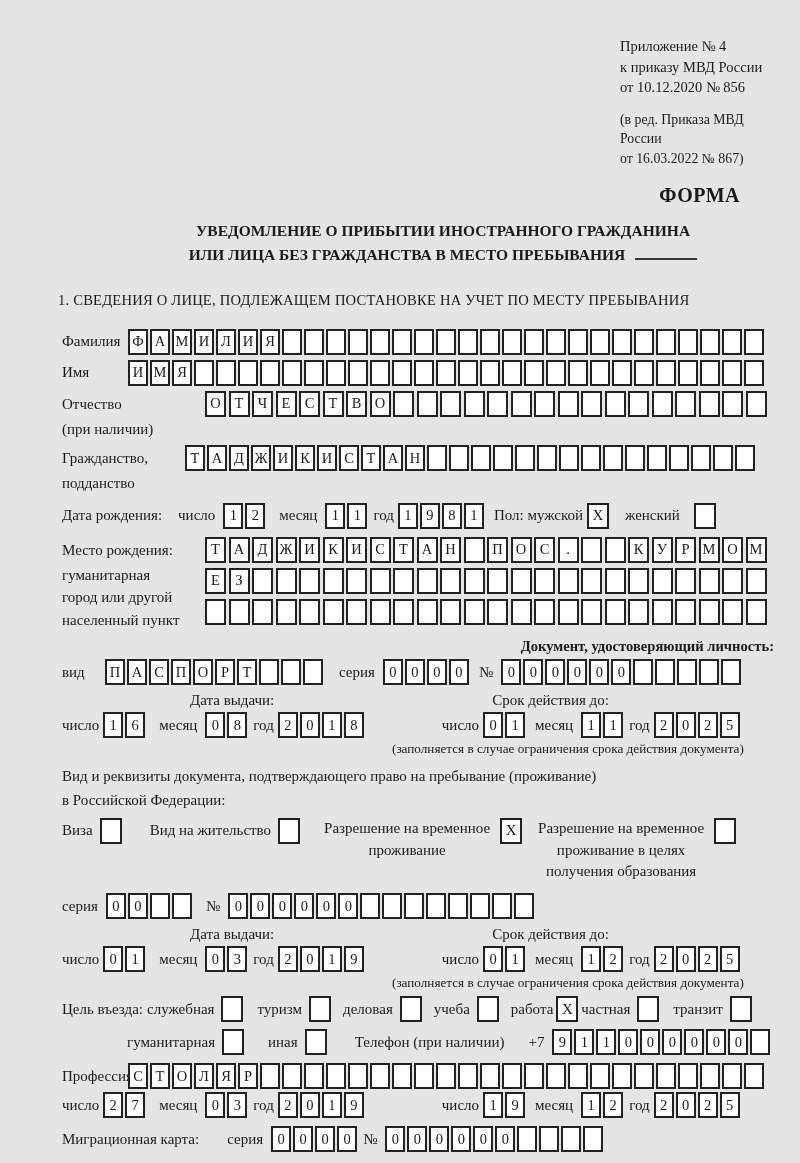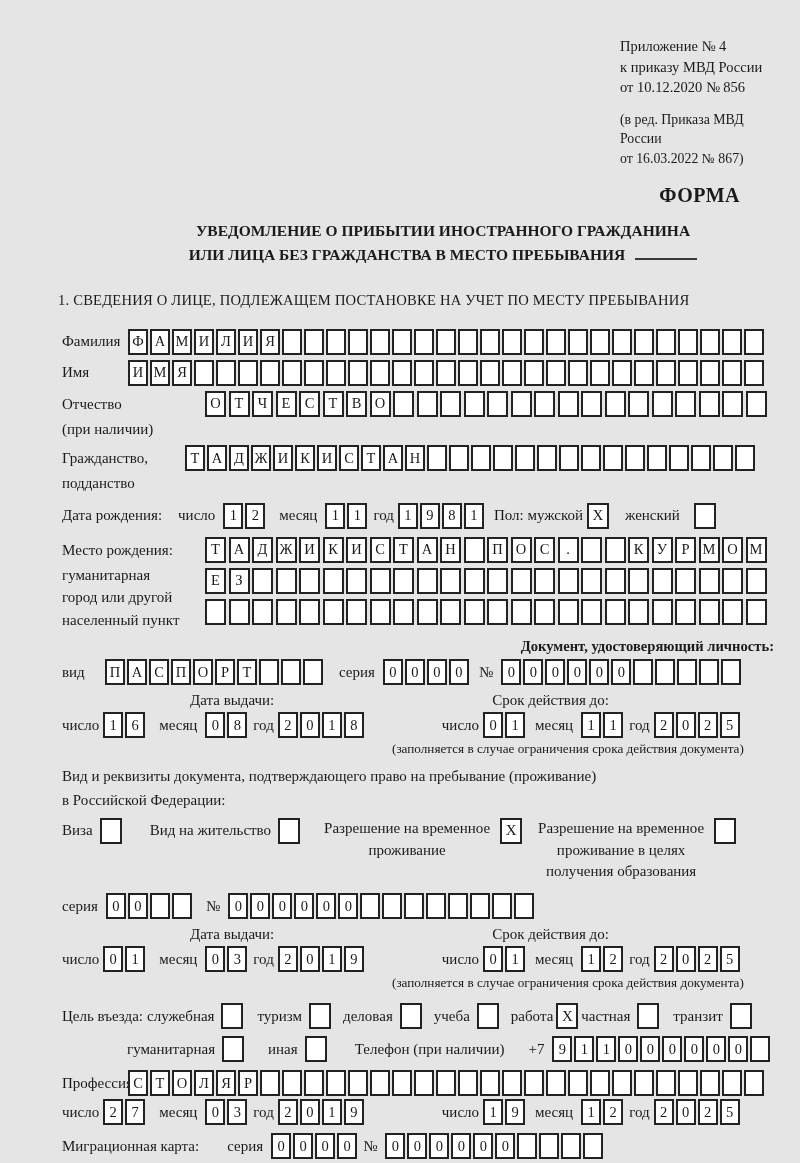--- a/index.html
+++ b/index.html
@@ -504,21 +504,21 @@
     <span class="cells">
         <span class="cell">2</span>
         <span class="cell">0</span>
         <span class="cell">2</span>
         <span class="cell">5</span>
       </span>
   </div>
 
   <div class="note" style="margin-left:330px">(заполняется в случае ограничения срока действия документа)</div>
 
-  <div class="frow" style="margin-top:12px">
+  <div class="frow" style="margin-top:5px">
     <span class="lbl mr4">Цель въезда:</span>
     <span class="opt">
       <span class="lbl">служебная</span>
       <span class="cbx"></span>
     </span>
     <span class="opt ml14">
       <span class="lbl">туризм</span>
       <span class="cbx"></span>
     </span>
     <span class="opt ml12">

